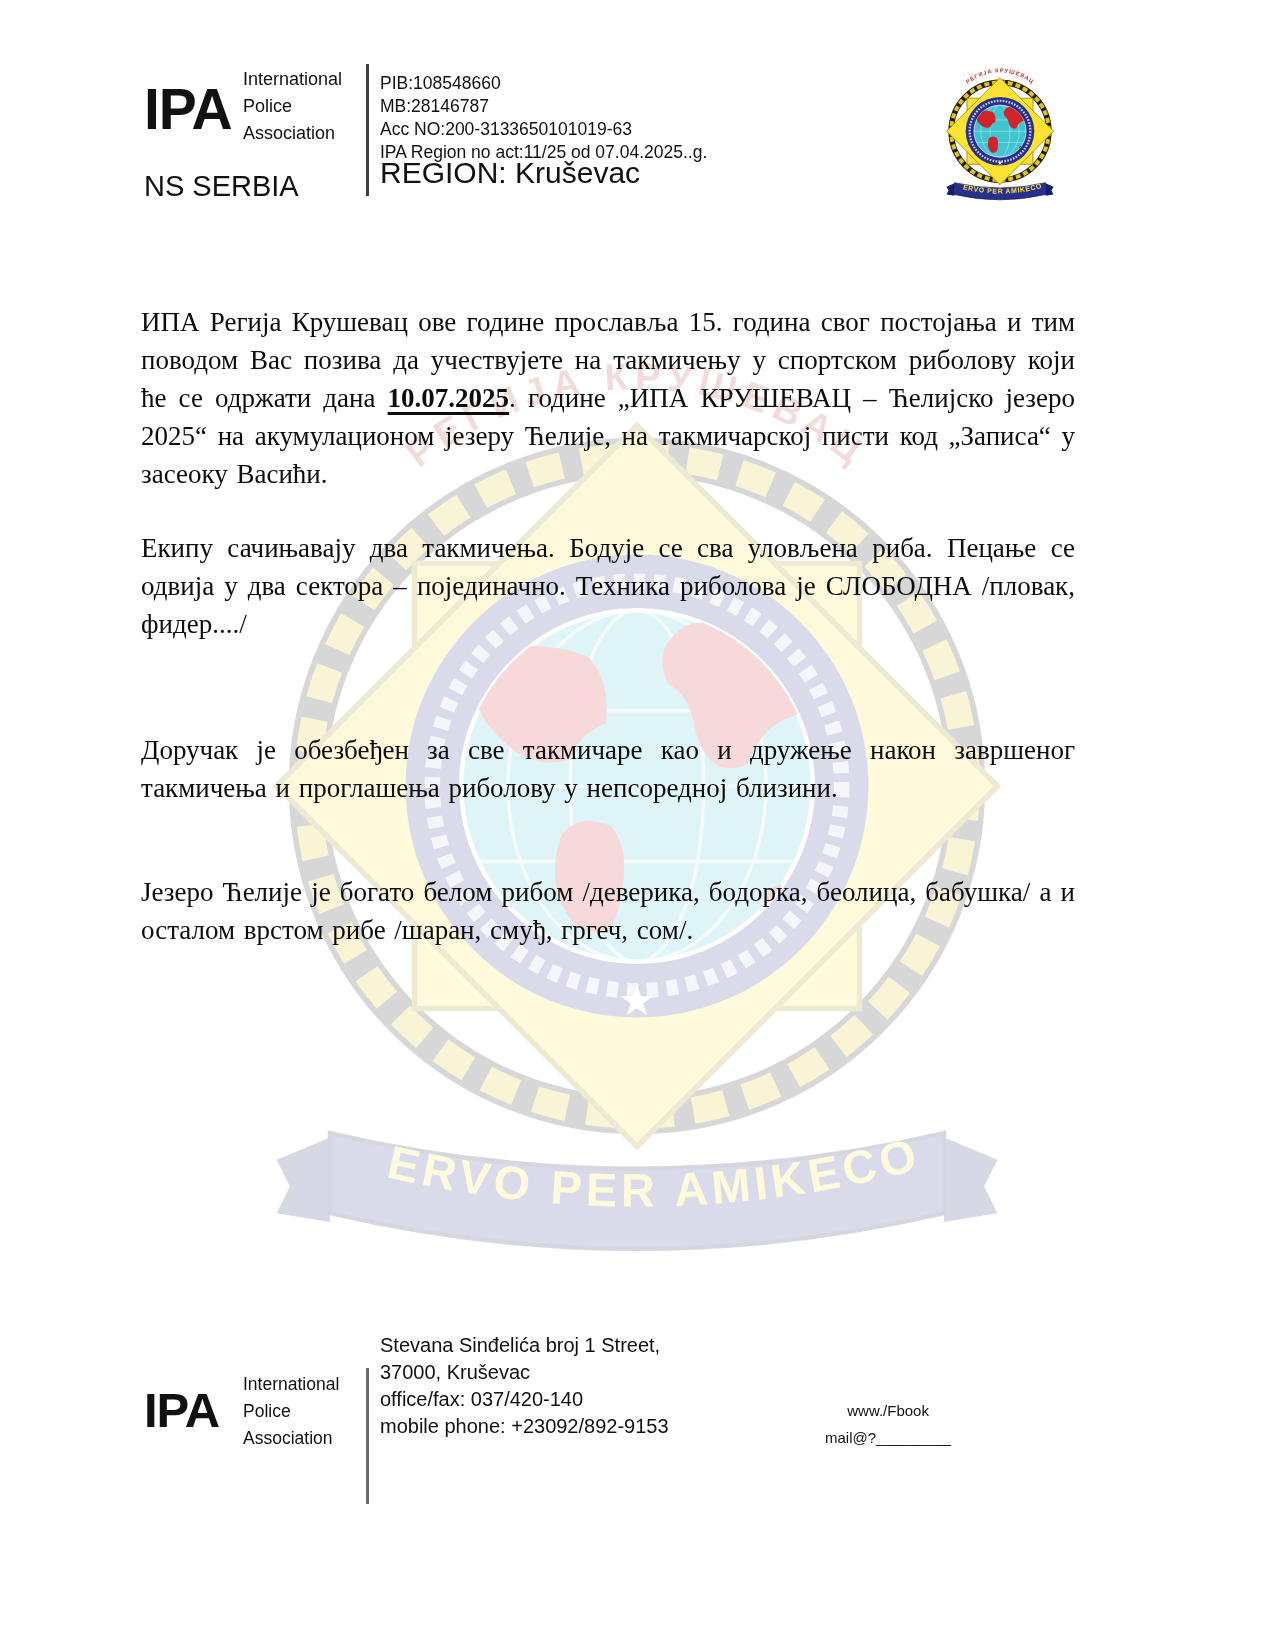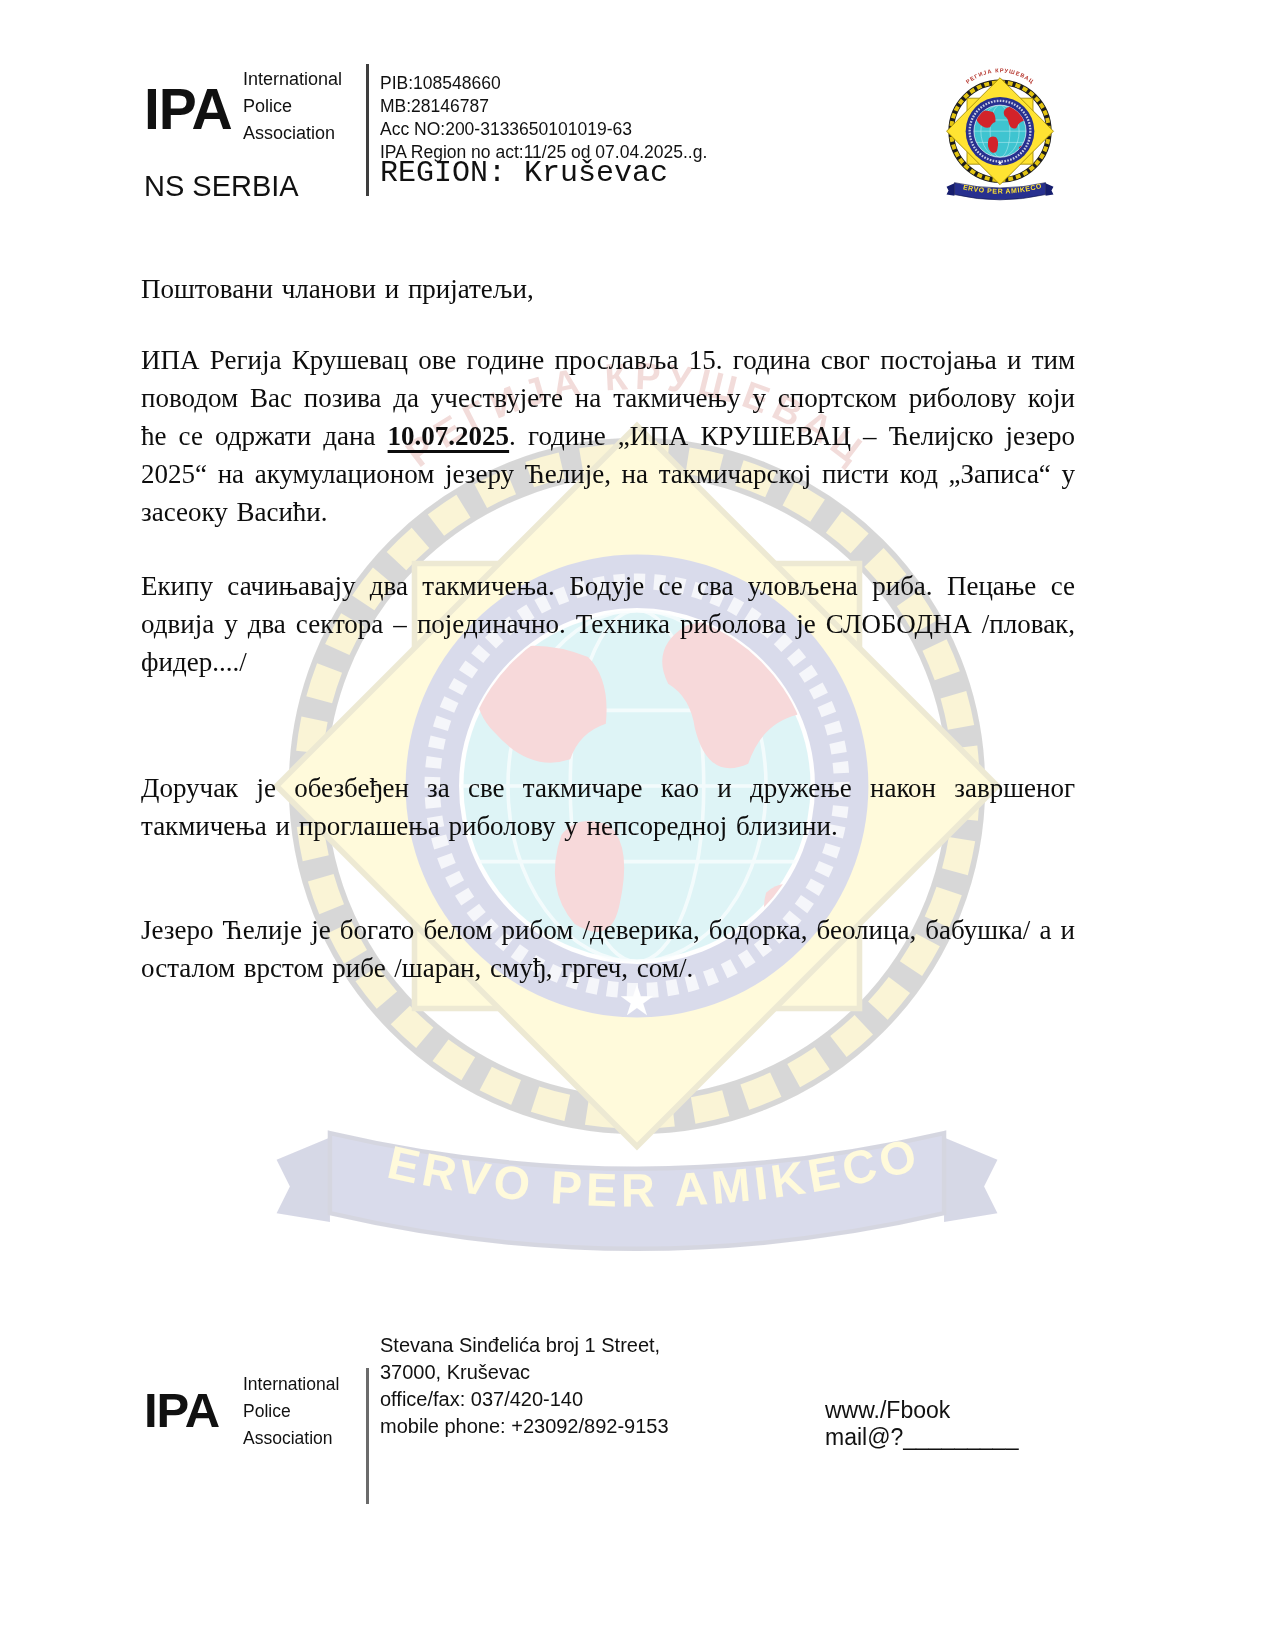--- a/index.html
+++ b/index.html
@@ -22,21 +22,21 @@
   
   .hdr-ipa {
     left:144px; top:76px;
     font-size:57px; font-weight:800; letter-spacing:-1px;
     z-index:1;
   }
   .hdr-org { left:243px; top:66px; font-size:18px; line-height:27px; z-index:1; }
   .hdr-ns  { left:144px; top:160px; font-size:29px; z-index:1;margin-top:10px; }
   .hdr-divider { left:366px; top:64px; width:3px; height:132px; background:#3e3e3e; z-index:1; }
   .hdr-details { left:380px; top:72px; font-size:17.5px; line-height:23px; z-index:1; }
-  .hdr-region  { left:380px; top:156px; font-size:30px; z-index:1;font-family:Liberation Mono, monospace; }
+  .hdr-region  { left:380px; top:156px; font-size:30px; z-index:1; }
   .hdr-logo { left:934px; top:52px; width:132px; z-index:1; }
 
   
   .letter {
     position:absolute; left:141px; top:270px; width:934px; z-index:1;
     font-family:"Liberation Serif", serif;
     font-size:27px; color:#0d0d0d;
   }
   .letter p {
     text-align:justify; text-align-last:left;
@@ -52,21 +52,21 @@
     text-decoration:underline;
     text-decoration-thickness:2.5px;
     text-underline-offset:5px;
   }
 
   
   .ftr-ipa { left:144px; top:1382px; font-size:49px; font-weight:800; letter-spacing:-1px; z-index:1; }
   .ftr-org { left:243px; top:1371px; font-size:17.5px; line-height:27px; z-index:1; }
   .ftr-divider { left:366px; top:1368px; width:3px; height:136px; background:#6b6b6b; z-index:1; }
   .ftr-address { left:380px; top:1332px; font-size:20px; line-height:27px; z-index:1; }
-  .ftr-right   { left:825px; top:1397px; font-size:23px; line-height:27px; z-index:1; }
+  .ftr-right   { left:825px; top:1397px; font-size:15px; line-height:27px; z-index:1;text-align:center; }
 </style>
 </head>
 <body>
 
 <div class="watermark">
 <svg viewBox="0 0 400 470" xmlns="http://www.w3.org/2000/svg" style="width:100%;height:auto;display:block">
   <defs>
     <path id="em0-top" d="M 62,150 A 152,152 0 0 1 338,150"></path>
     <path id="em0-ban" d="M 80,414 Q 200,444 320,414"></path>
     <clipPath id="em0-clip">
@@ -167,21 +167,20 @@
   <path d="M62,398 L38,408 L44,420 L38,432 L62,436 Z" fill="#161d6e"></path>
   <path d="M338,398 L362,408 L356,420 L362,432 L338,436 Z" fill="#161d6e"></path>
   <path d="M62,396 Q200,428 338,396 L338,432 Q200,464 62,432 Z" fill="var(--ring-navy)" stroke="#10154d" stroke-width="2"></path>
   <text font-family="Liberation Sans, sans-serif" font-size="21" font-weight="bold" fill="var(--star-yellow)" letter-spacing="2">
     <textPath href="#em1-ban" startOffset="50%" text-anchor="middle">SERVO PER AMIKECO</textPath>
   </text>
 </svg>
   </div>
 
 <div class="letter">
-  <p>Поштовани чланови и пријатељи,</p>
   <p class="p-invite"><span>ИПА Регија Крушевац ове године прославља 15. година свог постојања и тим поводом Вас позива да учествујете на такмичењу у спортском риболову који ће се одржати дана </span><span class="date-bold">10.07.2025</span><span>. године  „ИПА КРУШЕВАЦ – Ћелијско језеро 2025“ на акумулационом језеру Ћелије, на такмичарској писти код „Записа“ у засеоку Васићи.</span></p>
   <p class="p-team">Екипу сачињавају два такмичења. Бодује се сва уловљена риба. Пецање се одвија у два сектора – појединачно. Техника риболова је СЛОБОДНА /пловак, фидер..../</p>
   <p class="p-breakfast">Доручак је обезбеђен за све такмичаре као и дружење након завршеног такмичења и проглашења риболову у непсоредној близини.</p>
   <p class="p-lake">Језеро Ћелије је богато белом рибом /деверика, бодорка, беолица, бабушка/ а и осталом врстом рибе /шаран, смуђ, гргеч, сом/.</p>
 </div>
 
 <div class="abs ftr-ipa">IPA</div>
 
 <div class="abs ftr-org">
   <div>International</div>

